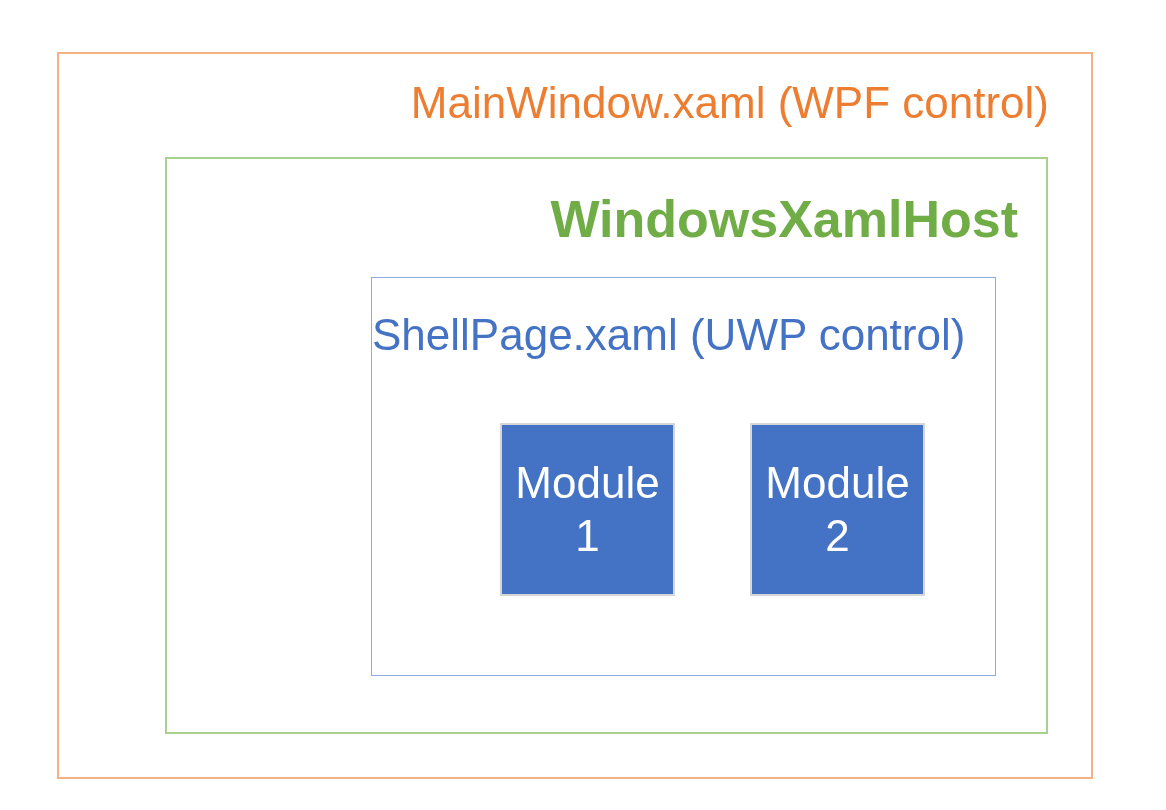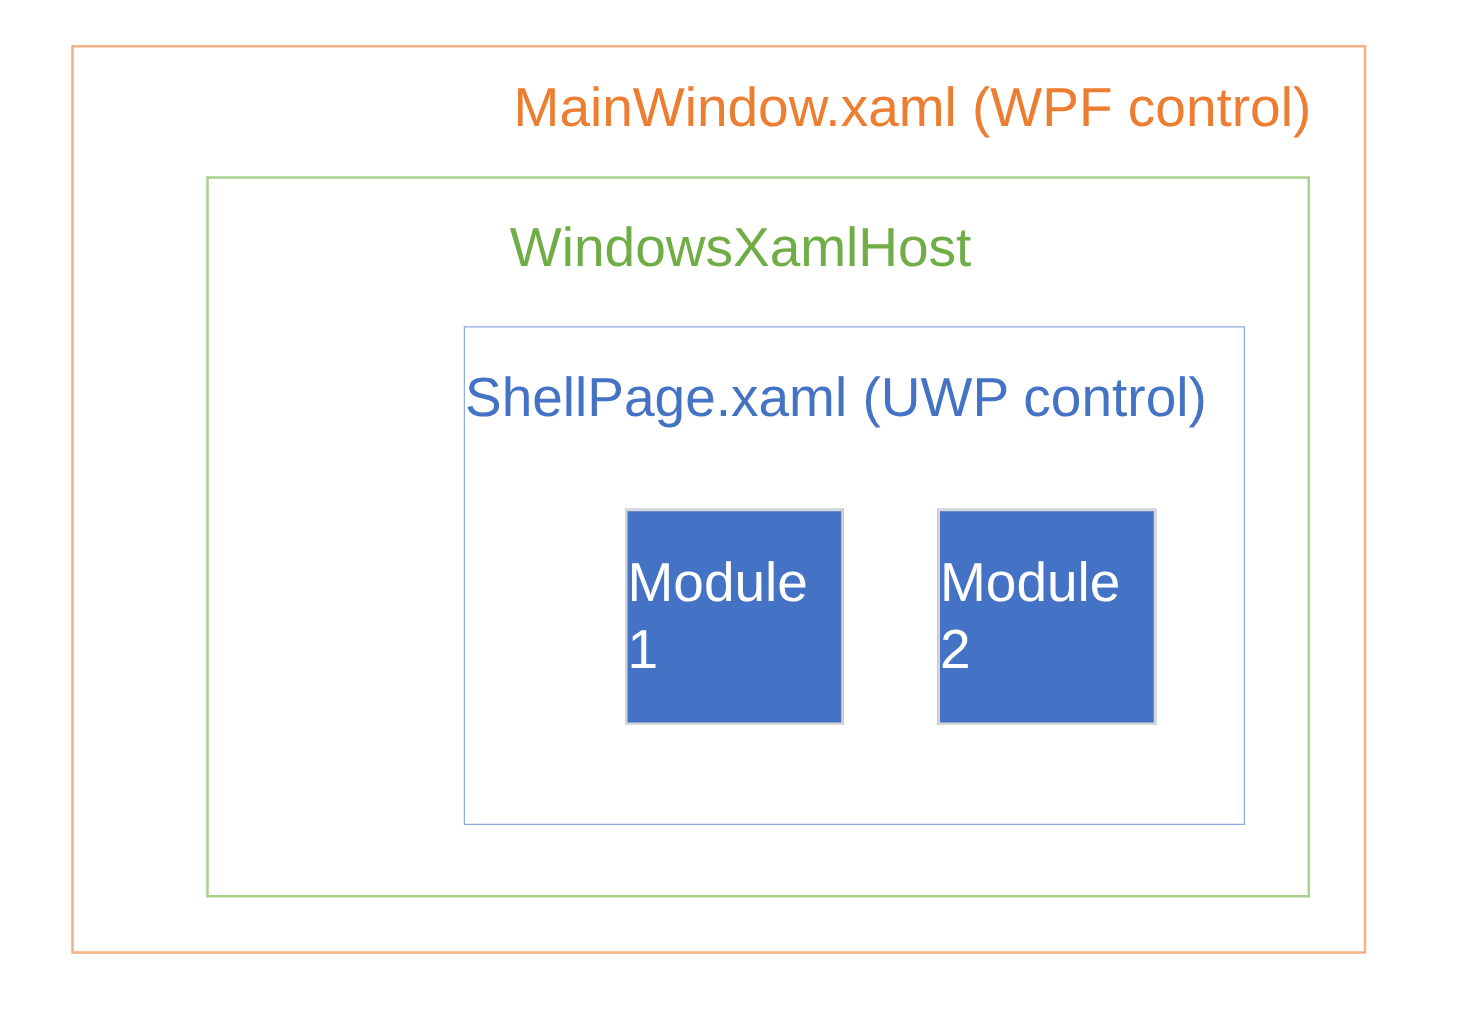--- a/index.html
+++ b/index.html
@@ -11,44 +11,45 @@
   }
   .canvas {
     position: relative;
     width: 1166px; height: 810px;
     background: #ffffff;
   }
   .box { position: absolute; background: transparent; }
 
   
   .mainwindow-box {
-    left: 57px; top: 36px; width: 1036px; height: 727px;
+    left: 57px; top: 52px; width: 1036px; height: 727px;
     border: 2px solid var(--orange_border, #F4B183);
   }
   .mainwindow-label {
     position: absolute;
     top: 25px; left: 0; right: 42px;
     text-align: right;
     font-size: 44px; line-height: 1.1;
     color: var(--orange_text, #ED7D31);
     white-space: nowrap;
   }
 
   
   .xamlhost-box {
     left: 106px; top: 103px; width: 883px; height: 577px;
     border: 2px solid var(--green_border, #A9D18E);
   }
   .xamlhost-label {
     position: absolute;
     top: 32px; left: 0; right: 28px;
-    text-align: center;
-    font-size: 44px; line-height: 1.1;
+    text-align: right;
+    font-size: 52px; line-height: 1.1;
     color: var(--green_text, #70AD47);
     white-space: nowrap;
+    font-weight: bold;
   }
 
   
   .shellpage-box {
     left: 204px; top: 118px; width: 625px; height: 399px;
     border: 1px solid var(--blue_border, #8FAADC);
   }
   .shellpage-label {
     position: absolute;
     top: 33px; left: 0; right: 0;
@@ -58,21 +59,21 @@
     white-space: nowrap;
   }
 
   
   .module-box {
     position: absolute;
     top: 145px; width: 175px; height: 173px;
     background: var(--module_fill, #4472C4);
     border: 2px solid var(--module_border, #D6D6D6);
     display: flex; flex-direction: column;
-    align-items: flex-start; justify-content: center;
+    align-items: center; justify-content: center;
     color: var(--module_text, #FFFFFF);
     font-size: 44px; line-height: 1.2;
     text-align: center;
   }
   .module-1 { left: 128px; }
   .module-2 { left: 378px; }
 </style>
 </head>
 <body>
 

